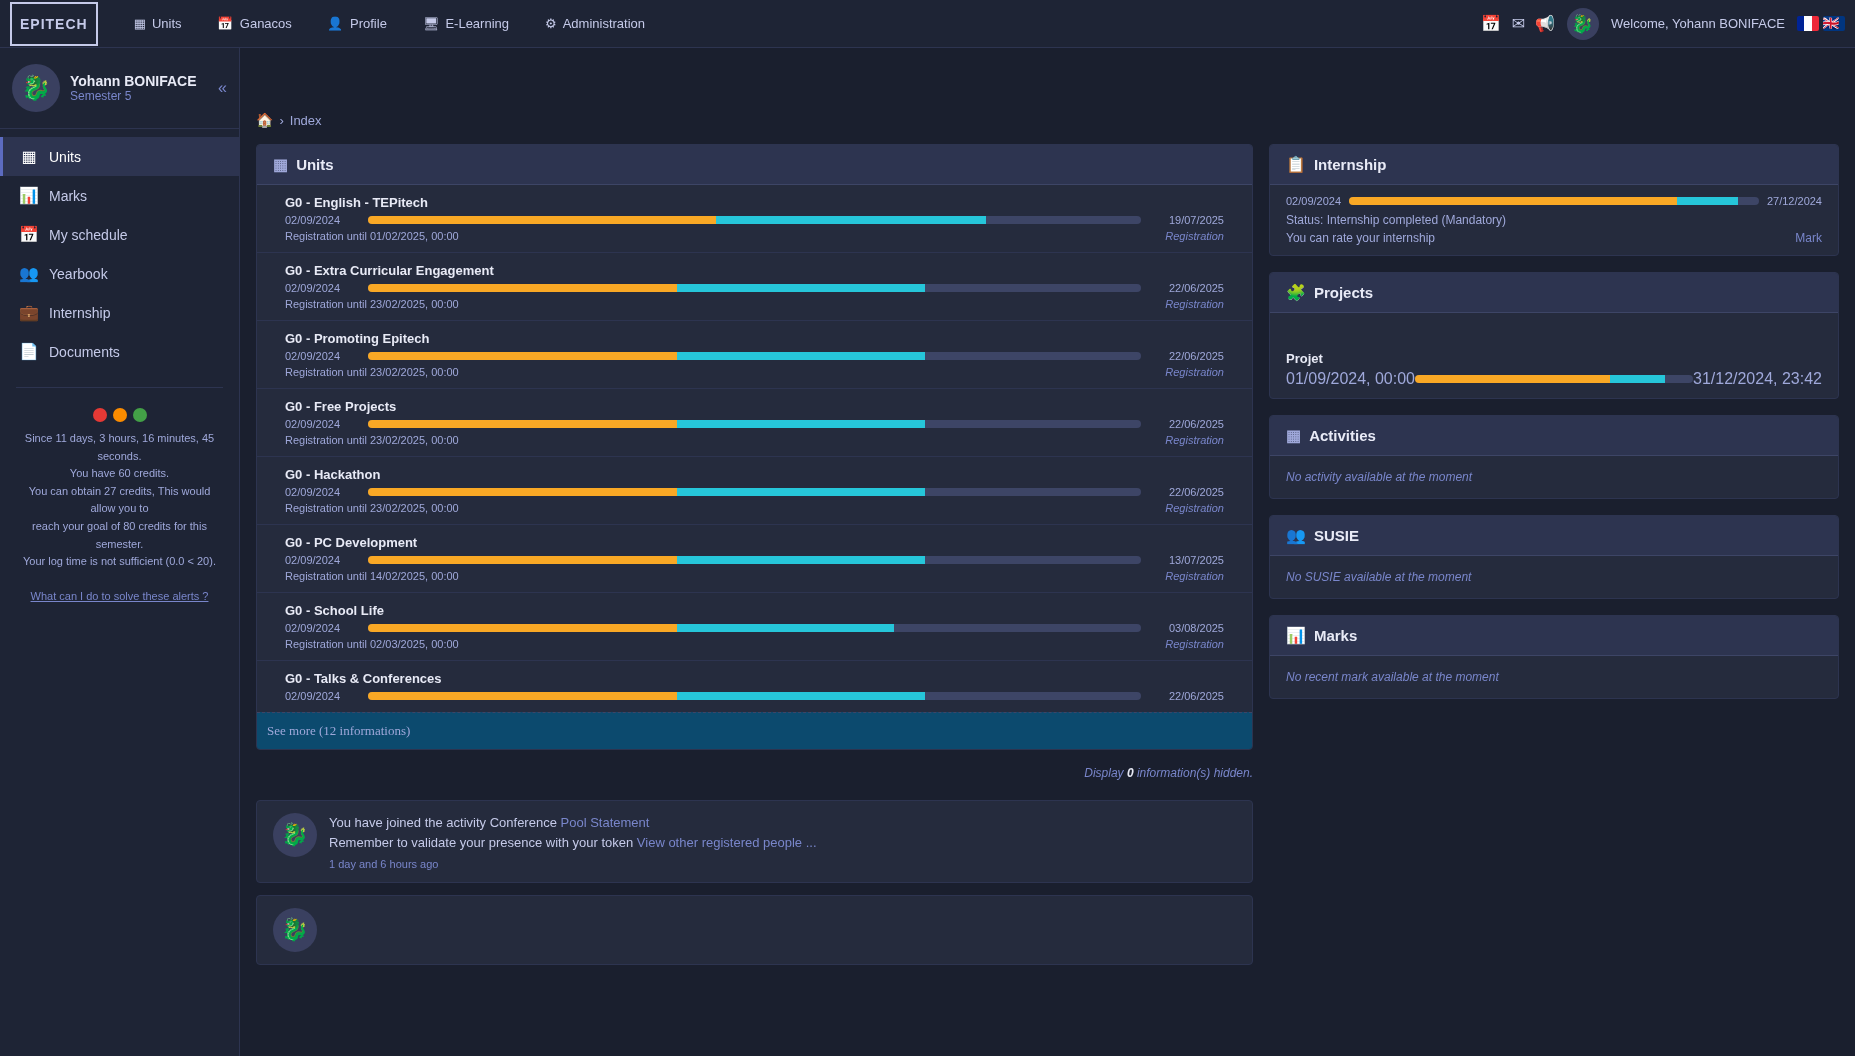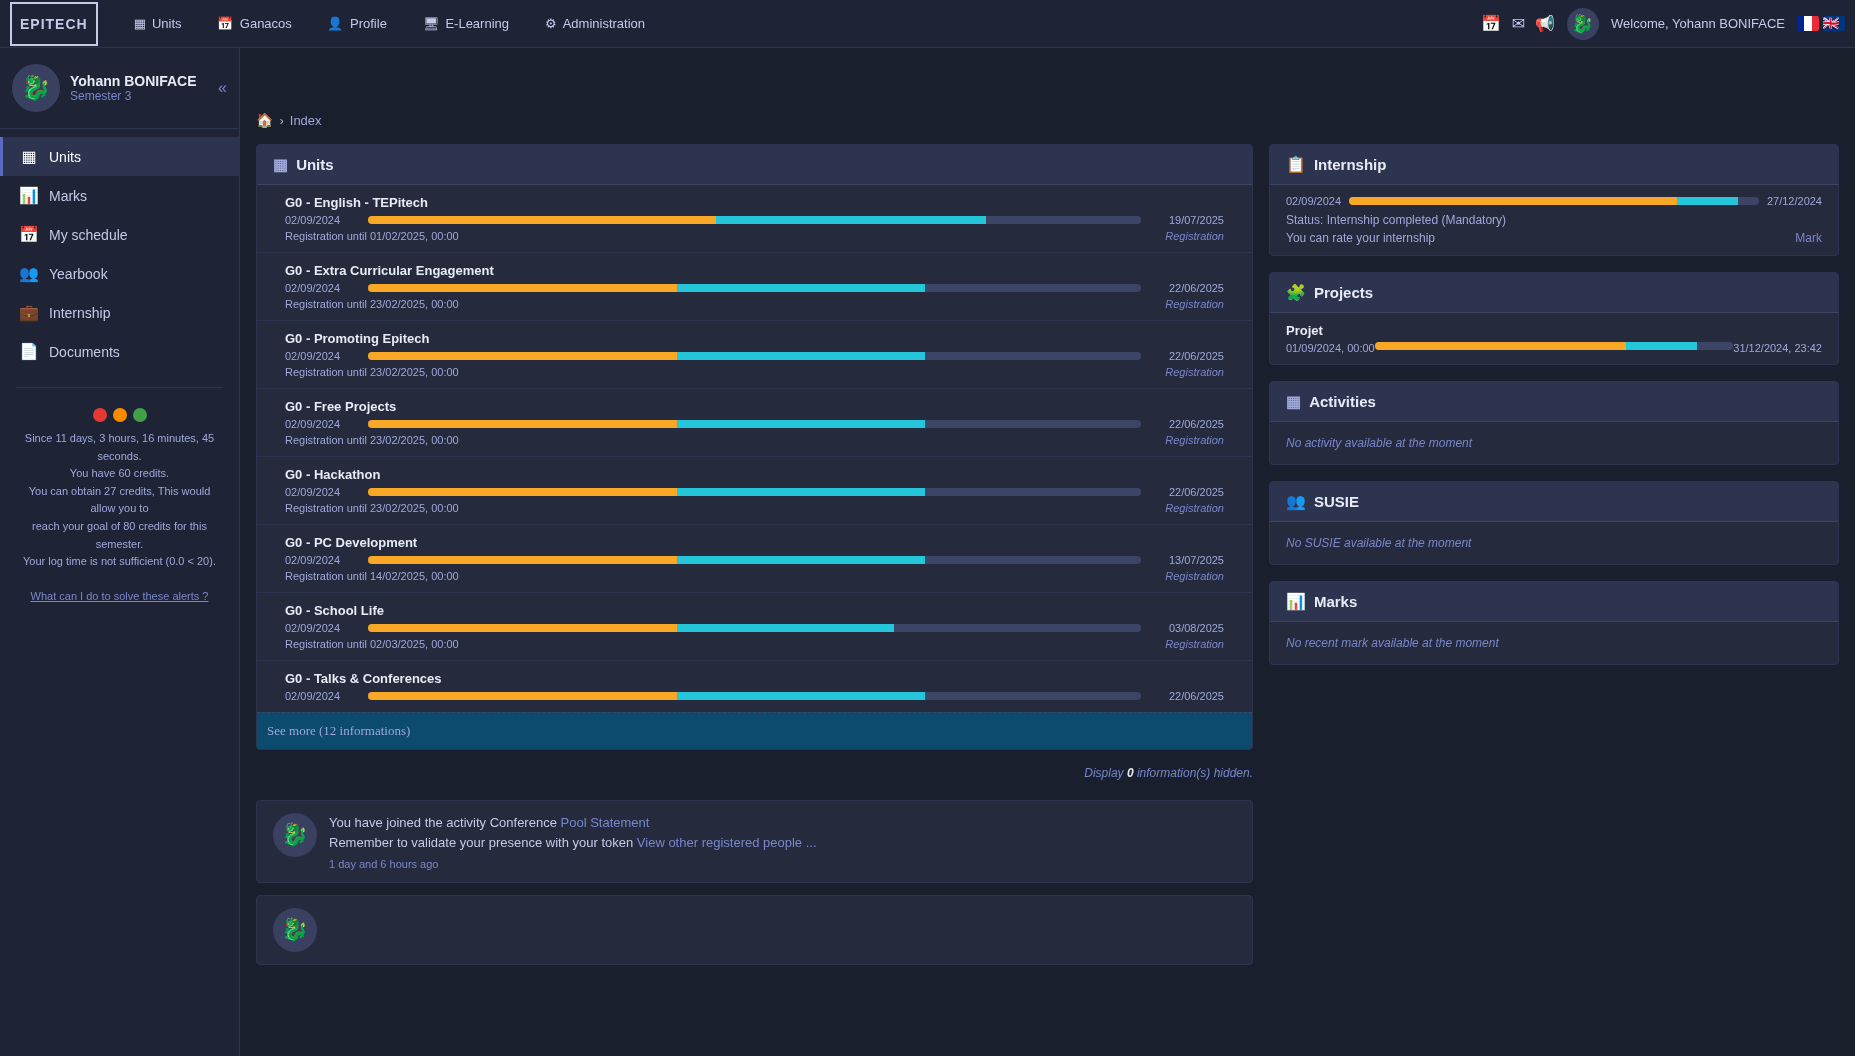--- a/index.html
+++ b/index.html
@@ -372,25 +372,27 @@
 
     
     .project-item {
       padding: 10px 16px;
     }
     .project-title {
       font-weight: 600;
       color: #e8eaf6;
       font-size: 13px;
       margin-bottom: 4px;
+      margin-top: 28px;
     }
     .project-dates {
       display: flex;
+      align-items: center;
       gap: 0;
-      font-size: 11px;
+      font-size: 16px;
       color: #9fa8da;
     }
 
     
     .empty-state {
       padding: 14px 16px;
       color: #7986cb;
       font-size: 12px;
       font-style: italic;
     }
@@ -491,21 +493,21 @@
   </div>
 </nav>
 
 <aside class="sidebar">
   <div class="sidebar-user">
     <div class="sidebar-avatar">
       <span>🐉</span>
     </div>
     <div class="sidebar-user-info">
       <div class="sidebar-username">Yohann BONIFACE</div>
-      <div class="sidebar-semester">Semester 3</div>
+      <div class="sidebar-semester">Semester 5</div>
     </div>
     <div class="sidebar-collapse-btn">«</div>
   </div>
 
   <nav class="sidebar-nav">
     <div class="sidebar-nav-item active">
       <span class="sidebar-nav-icon">▦</span>
       <span>Units</span>
     </div>
     <div class="sidebar-nav-item">

